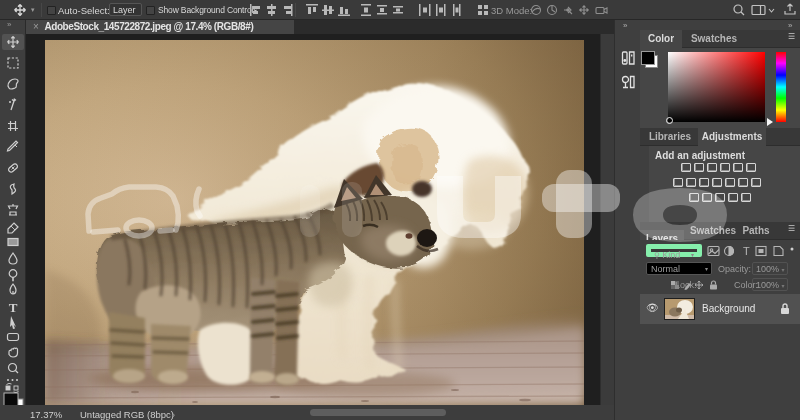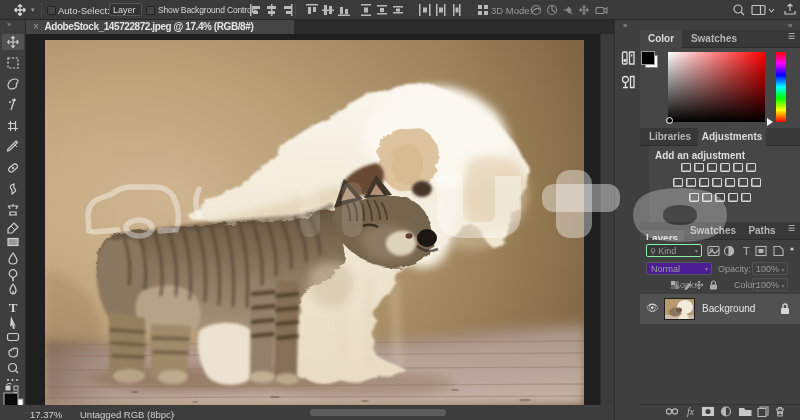--- a/index.html
+++ b/index.html
@@ -472,37 +472,37 @@
         <div class="aicon" style="left:21px;top:30px;"></div>
         <div class="aicon" style="left:34px;top:30px;"></div>
         <div class="aicon" style="left:47px;top:30px;"></div>
         <div class="aicon" style="left:60px;top:30px;"></div>
   </div>
  </div>
 
  <div class="tabrow" style="top:202px;"></div>
  <div class="ptab on" style="left:0px;top:210px;width:44px;">Layers</div>
  <div class="ptab off" style="left:46px;top:202px;width:54px;">Swatches</div>
- <div class="ptab off" style="left:102px;top:202px;width:40px;">Paths</div>
+ <div class="ptab off" style="left:96px;top:202px;width:40px;">Paths</div>
  <span class="abs" style="left:148px;top:206px;color:#c9c9c9;font-size:8px;line-height:5px;">☰</span>
  <div class="pcontent" style="top:220px;height:180px;background:#3f3f3f;">
-  <div class="abs" style="left:6px;top:4px;width:56px;height:13px;background:#383838;border:1px solid #86efac;border-radius:2px;color:#9a9a9a;font-size:9px;line-height:12px;padding-left:3px;"><span style="font-size:8px;">⚲</span> Kind <span style="float:right;margin-right:3px;font-size:6px;color:#888;">▾</span></div>
+  <div class="abs" style="left:6px;top:4px;width:56px;height:13px;background:#383838;border:5px solid #86efac;border-radius:2px;color:#9a9a9a;font-size:9px;line-height:12px;padding-left:3px;"><span style="font-size:8px;">⚲</span> Kind <span style="float:right;margin-right:3px;font-size:6px;color:#888;">▾</span></div>
   <svg class="abs" style="left:66px;top:4px" width="90" height="14" viewBox="0 0 90 14" fill="none" stroke="#b5b5b5" stroke-width="1.1">
    <rect x="2" y="2.5" width="11" height="9" rx="1"></rect>
         <circle cx="5.5" cy="6" r="1.3"></circle>
         <path d="M2.5 10 l3.5 -3 l3 2.5 l4 -4"></path>
    <circle cx="23" cy="7" r="4.5"></circle>
         <path d="M23 2.5 a4.5 4.5 0 0 1 0 9 Z" fill="#b5b5b5"></path>
    <text x="37" y="11" font-size="11" fill="#b5b5b5" stroke="none" font-family="Liberation Sans">T</text>
    <rect x="50" y="2.5" width="10" height="9"></rect>
         <rect x="52.5" y="5" width="5" height="4" fill="#b5b5b5" stroke="none"></rect>
    <path d="M68 2.5 h6 l3 3 v6 h-9 Z"></path>
    <circle cx="86" cy="5" r="1.5" fill="#cfcfcf" stroke="none"></circle>
   </svg>
-  <div class="abs" style="left:6px;top:22px;width:66px;height:13px;background:#4c1d95;border:1px solid #555;border-radius:2px;color:#9f9f9f;font-size:9px;line-height:12px;padding-left:4px;">Normal <span style="float:right;margin-right:3px;font-size:6px;color:#888;">▾</span></div>
+  <div class="abs" style="left:6px;top:22px;width:66px;height:13px;background:#000000;border:1px solid #555;border-radius:2px;color:#9f9f9f;font-size:9px;line-height:12px;padding-left:4px;">Normal <span style="float:right;margin-right:3px;font-size:6px;color:#888;">▾</span></div>
   <div class="abs" style="left:78px;top:24px;color:#9a9a9a;font-size:9px;">Opacity:</div>
   <div class="abs" style="left:112px;top:22px;width:36px;height:13px;border:1px solid #525252;border-radius:2px;color:#9a9a9a;font-size:9px;line-height:12px;padding-left:3px;">100% <span style="font-size:6px;color:#777;">▾</span></div>
   <div class="abs" style="left:6px;top:40px;color:#9a9a9a;font-size:9px;margin-left:29px;">Lock:</div>
   <svg class="abs" style="left:30px;top:40px" width="60" height="11" viewBox="0 0 60 11" fill="#ababab">
    <g>
           <rect x="1" y="1" width="4" height="4"></rect>
           <rect x="5" y="5" width="4" height="4" fill="#8a8a8a"></rect>
           <rect x="1" y="5" width="4" height="4" fill-opacity="0.35"></rect>
           <rect x="5" y="1" width="4" height="4" fill-opacity="0.35"></rect>
         </g>
@@ -526,35 +526,20 @@
             <ellipse cx="10" cy="13" rx="6" ry="4.5" fill="#8a775f"></ellipse>
             <ellipse cx="14" cy="11" rx="3" ry="2.5" fill="#6d5c47"></ellipse>
           </svg>
     </div>
     <span class="abs" style="left:62px;top:9px;color:#e6e6e6;font-size:10px;">Background</span>
     <svg class="abs" style="left:140px;top:9px" width="10" height="12" viewBox="0 0 10 12">
           <rect x="1" y="5" width="8" height="6" rx="1" fill="#d8d8d8"></rect>
           <path d="M3 5 v-2 a2 2 0 0 1 4 0 v2" stroke="#d8d8d8" stroke-width="1.4" fill="none"></path>
         </svg>
   </div>
-  <div class="abs" style="left:0px;top:164px;width:160px;height:13px;border-top:1px solid #333;">
-   <svg width="160" height="13" viewBox="0 0 160 13" fill="none" stroke="#b9b9b9" stroke-width="1.1">
-    <circle cx="29" cy="6.5" r="2.6"></circle>
-          <circle cx="35" cy="6.5" r="2.6"></circle>
-    <text x="47" y="10" font-size="10" font-style="italic" fill="#b9b9b9" stroke="none" font-family="Liberation Serif">fx</text>
-    <rect x="62" y="2" width="12" height="9" fill="#c9c9c9" stroke="none"></rect>
-          <circle cx="68" cy="6.5" r="2.6" fill="#3f3f3f" stroke="none"></circle>
-    <circle cx="86" cy="6.5" r="4.5"></circle>
-          <path d="M86 2 a4.5 4.5 0 0 0 0 9 Z" fill="#b9b9b9" stroke="none"></path>
-    <path d="M99 3 h5 l1.5 2 h6 v6 h-12.5 Z" fill="#c9c9c9" stroke="none"></path>
-    <rect x="118" y="3.5" width="8" height="8"></rect>
-          <path d="M120 3.5 v-1.5 h8 v8 h-2"></path>
-    <path d="M136 4 h8 M137 4 l1 7 h4 l1 -7 M138.5 4 v-1.5 h3 v1.5 M138.7 6 v3 M140 6 v3 M141.3 6 v3"></path>
-   </svg>
-  </div>
  </div>
 </div>
 
 <div class="abs" style="left:0;top:0;width:800px;height:420px;pointer-events:none;">
 <svg width="800" height="420" viewBox="0 0 800 420">
 <g fill="none" stroke="#fff" stroke-opacity="0.4" stroke-width="5.5" stroke-linecap="round" stroke-linejoin="round">
  <path d="M89,231 L88,214 Q89,202 101,198 L112,194 Q119,188 129,187 L156,187 Q168,188 173,196 L177,206 Q179,215 178,223 L176,230"></path>
  <path d="M93,232 L118,230"></path>
  <path d="M160,231 L172,230"></path>
  <ellipse cx="139" cy="228" rx="13" ry="8"></ellipse>

